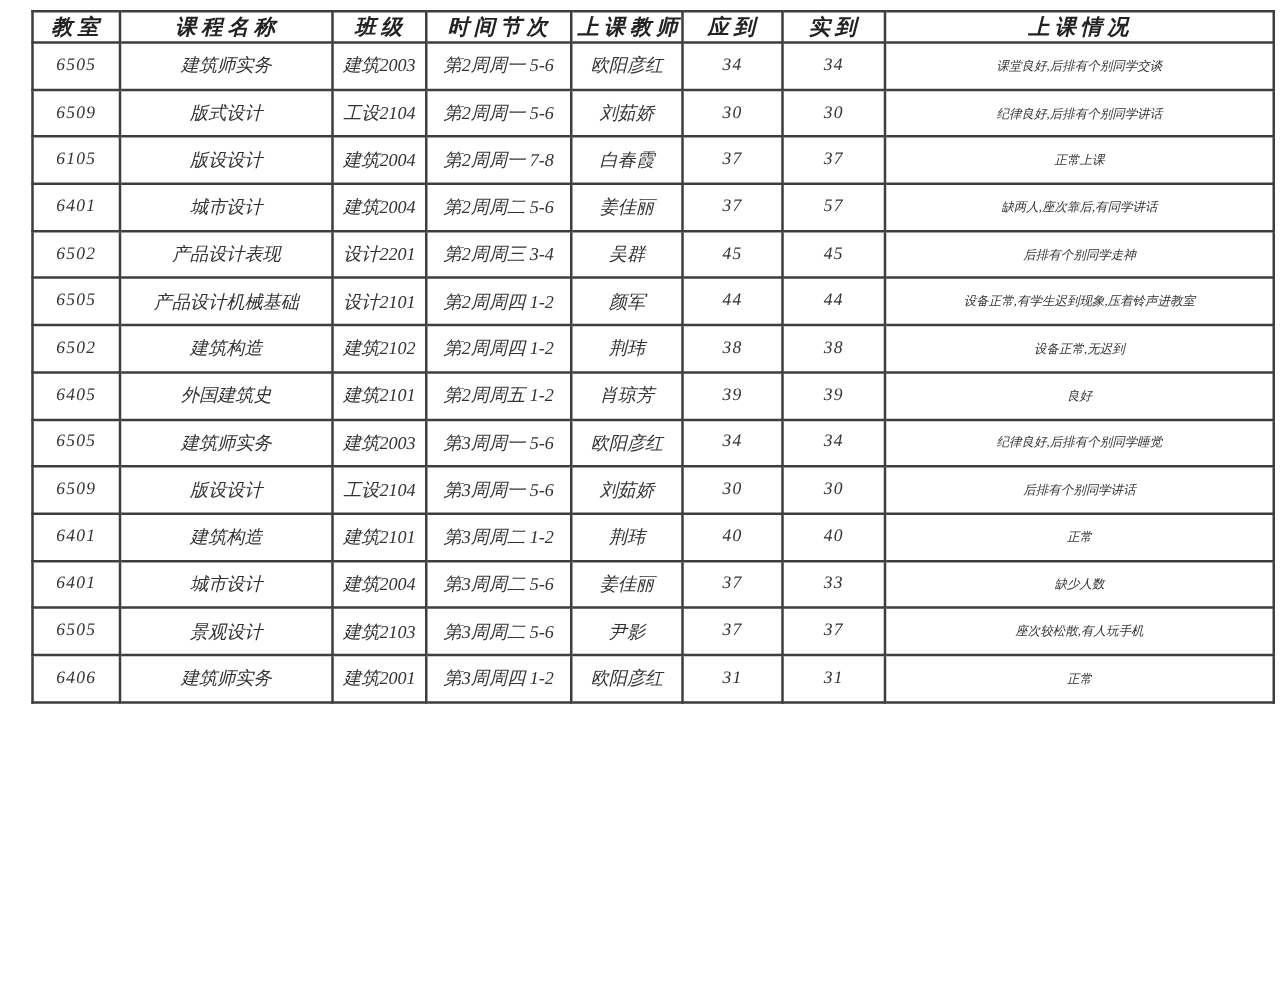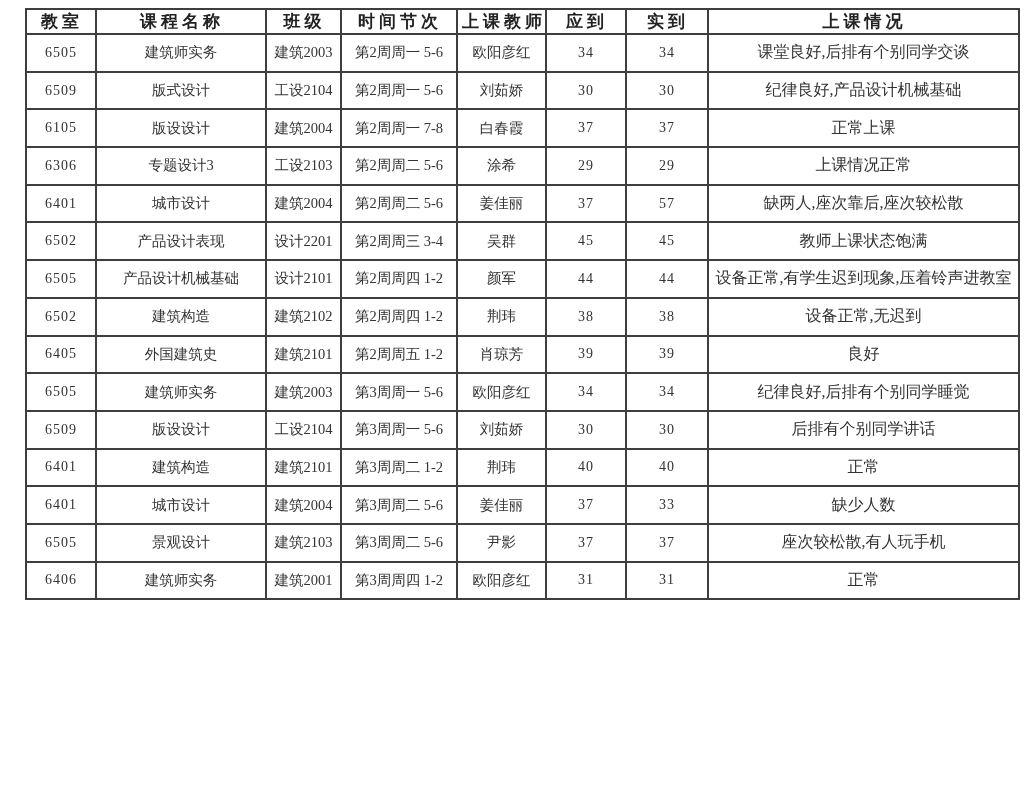--- a/index.html
+++ b/index.html
@@ -8,20 +8,21 @@
     background: #ffffff;
   }
   .page {
     position: relative;
     width: 1024px;
     height: 794px;
     background: #ffffff;
     font-family: "Liberation Serif", "DejaVu Serif", serif;
     color: #2e2e2e;
     overflow: hidden;
+    font-style: italic;
   }
   table.roster {
     position: absolute;
     left: 25px;
     top: 8px;
     width: 993px;
     border-collapse: collapse;
     table-layout: fixed;
     background: #ffffff;
   }
@@ -51,21 +52,21 @@
     font-size: 14.5px;
     color: #333333;
   }
   table.roster tbody td[data-name="cell-room"],
   table.roster tbody td[data-name="cell-expected"],
   table.roster tbody td[data-name="cell-actual"] {
     font-size: 14px;
     letter-spacing: 1px;
   }
   table.roster tbody td[data-name="cell-remark"] {
-    font-size: 16px;
+    font-size: 10px;
   }
 </style>
 </head>
 <body>
 
 <div class="page" data-name="document-page">
   <table class="roster" data-name="class-attendance-table">
     <colgroup>
       <col style="width:70px">
       <col style="width:170px">
@@ -100,61 +101,51 @@
           <td data-name="cell-remark">课堂良好,后排有个别同学交谈</td>
         </tr>
         <tr data-name="table-row">
           <td data-name="cell-room">6509</td>
           <td data-name="cell-course">版式设计</td>
           <td data-name="cell-class">工设2104</td>
           <td data-name="cell-time">第2周周一 5-6</td>
           <td data-name="cell-teacher">刘茹娇</td>
           <td data-name="cell-expected">30</td>
           <td data-name="cell-actual">30</td>
-          <td data-name="cell-remark">纪律良好,产品设计机械基础</td>
+          <td data-name="cell-remark">纪律良好,后排有个别同学讲话</td>
         </tr>
         <tr data-name="table-row">
           <td data-name="cell-room">6105</td>
           <td data-name="cell-course">版设设计</td>
           <td data-name="cell-class">建筑2004</td>
           <td data-name="cell-time">第2周周一 7-8</td>
           <td data-name="cell-teacher">白春霞</td>
           <td data-name="cell-expected">37</td>
           <td data-name="cell-actual">37</td>
           <td data-name="cell-remark">正常上课</td>
         </tr>
         <tr data-name="table-row">
-          <td data-name="cell-room">6306</td>
-          <td data-name="cell-course">专题设计3</td>
-          <td data-name="cell-class">工设2103</td>
-          <td data-name="cell-time">第2周周二 5-6</td>
-          <td data-name="cell-teacher">涂希</td>
-          <td data-name="cell-expected">29</td>
-          <td data-name="cell-actual">29</td>
-          <td data-name="cell-remark">上课情况正常</td>
-        </tr>
-        <tr data-name="table-row">
           <td data-name="cell-room">6401</td>
           <td data-name="cell-course">城市设计</td>
           <td data-name="cell-class">建筑2004</td>
           <td data-name="cell-time">第2周周二 5-6</td>
           <td data-name="cell-teacher">姜佳丽</td>
           <td data-name="cell-expected">37</td>
           <td data-name="cell-actual">57</td>
-          <td data-name="cell-remark">缺两人,座次靠后,座次较松散</td>
+          <td data-name="cell-remark">缺两人,座次靠后,有同学讲话</td>
         </tr>
         <tr data-name="table-row">
           <td data-name="cell-room">6502</td>
           <td data-name="cell-course">产品设计表现</td>
           <td data-name="cell-class">设计2201</td>
           <td data-name="cell-time">第2周周三 3-4</td>
           <td data-name="cell-teacher">吴群</td>
           <td data-name="cell-expected">45</td>
           <td data-name="cell-actual">45</td>
-          <td data-name="cell-remark">教师上课状态饱满</td>
+          <td data-name="cell-remark">后排有个别同学走神</td>
         </tr>
         <tr data-name="table-row">
           <td data-name="cell-room">6505</td>
           <td data-name="cell-course">产品设计机械基础</td>
           <td data-name="cell-class">设计2101</td>
           <td data-name="cell-time">第2周周四 1-2</td>
           <td data-name="cell-teacher">颜军</td>
           <td data-name="cell-expected">44</td>
           <td data-name="cell-actual">44</td>
           <td data-name="cell-remark">设备正常,有学生迟到现象,压着铃声进教室</td>

